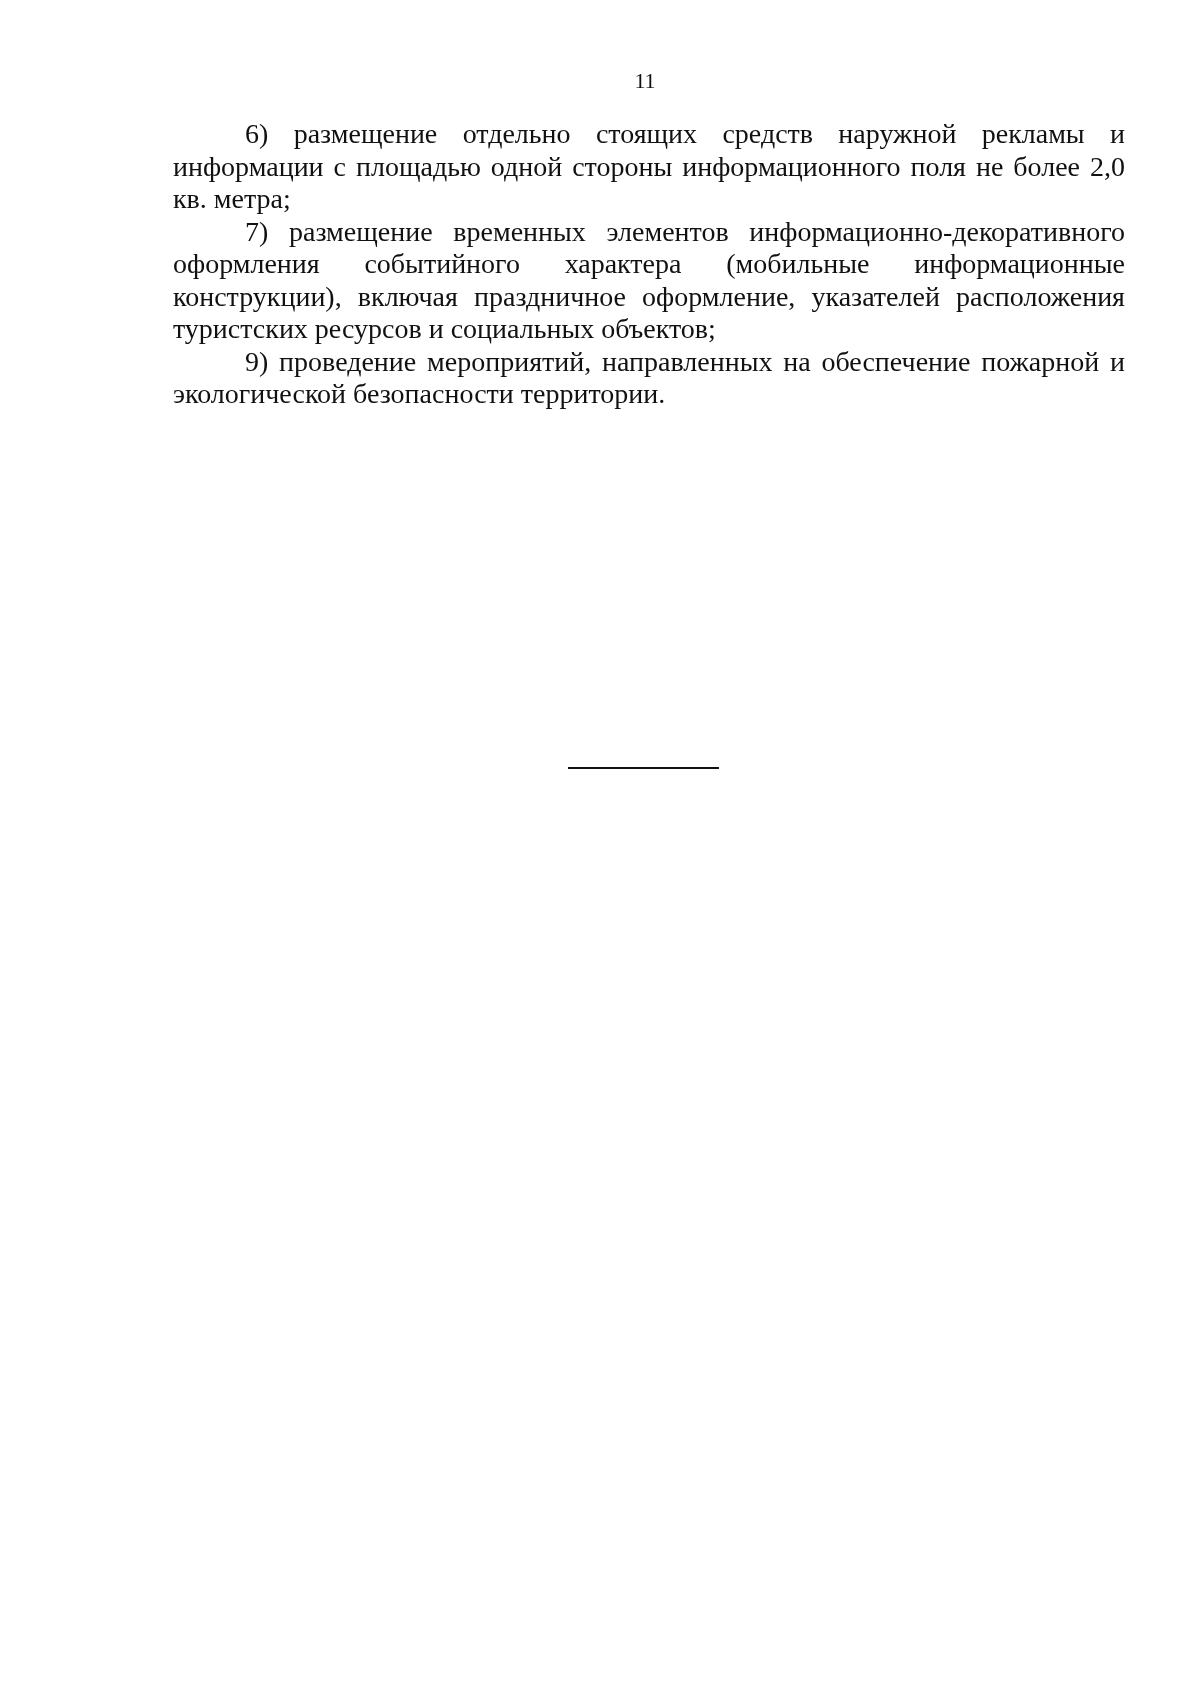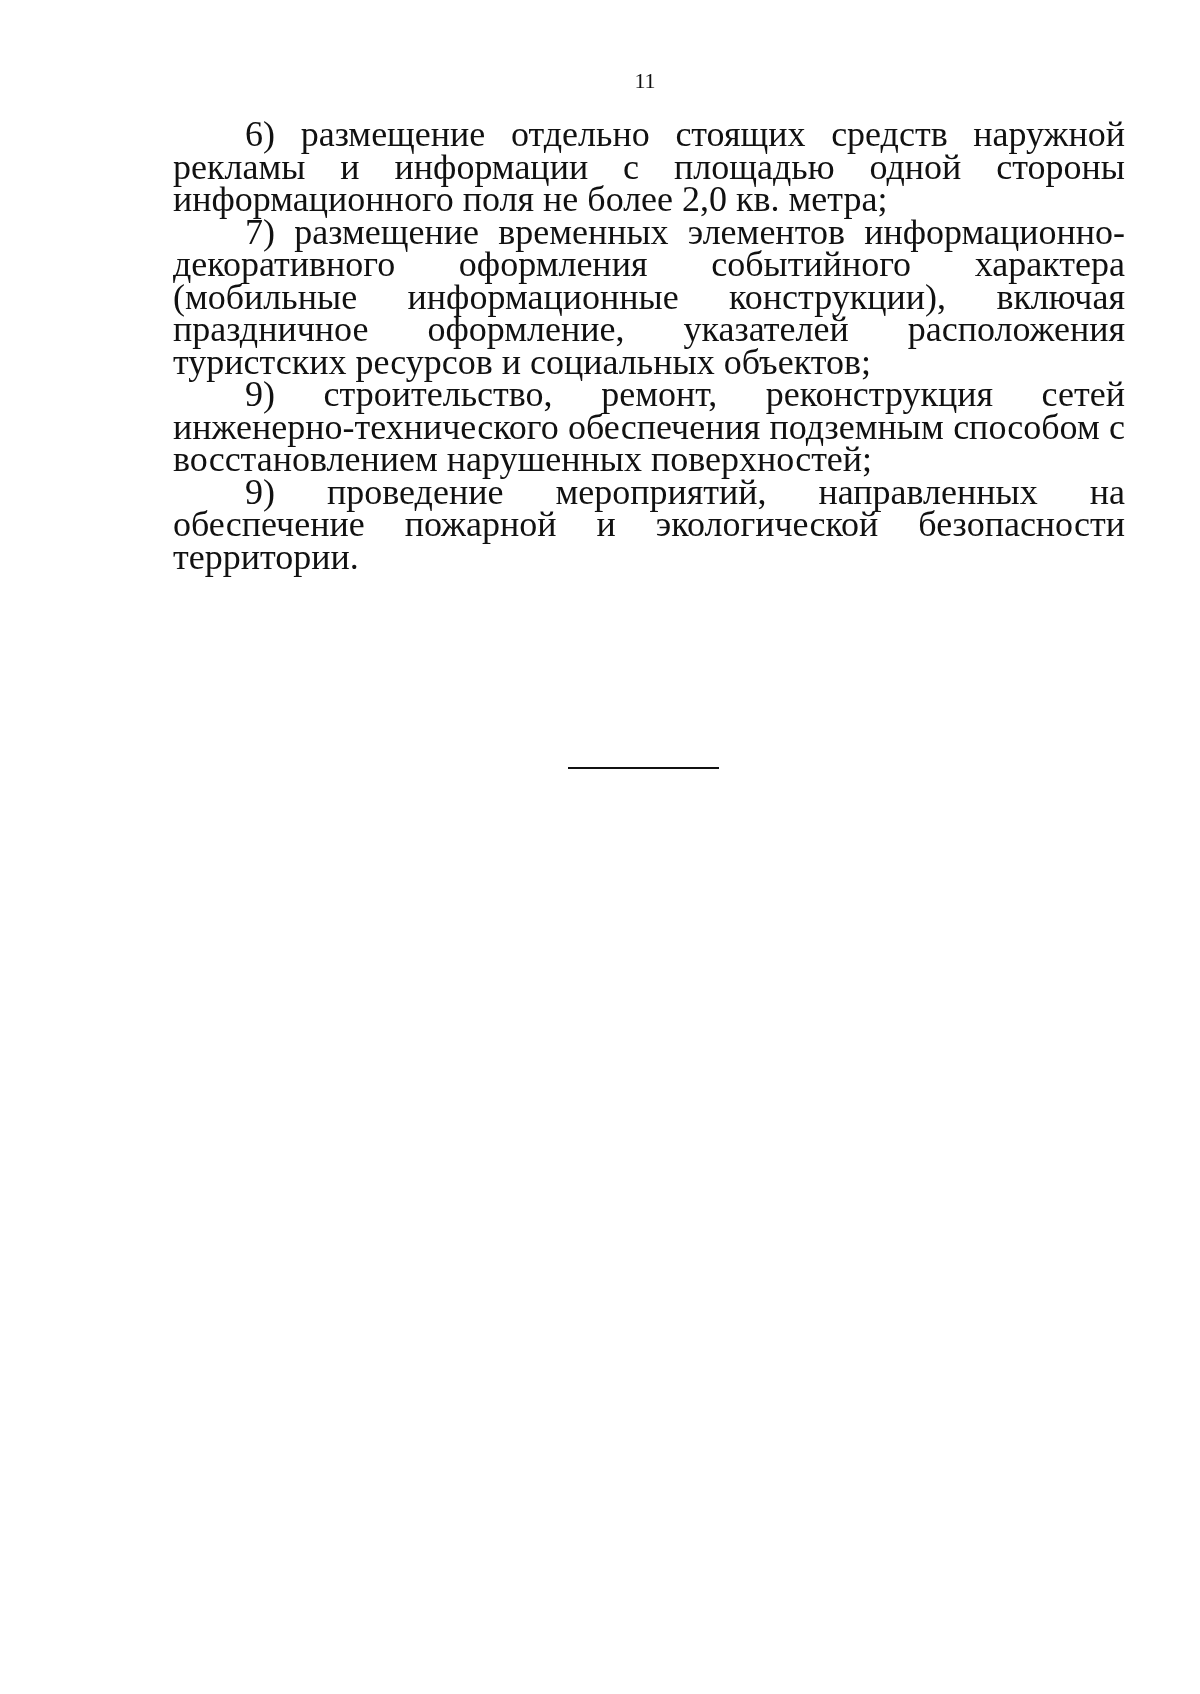--- a/index.html
+++ b/index.html
@@ -1,30 +1,29 @@
 <!DOCTYPE html>
 <html><head>
 <meta charset="utf-8">
 <style>
   html, body { margin: 0; padding: 0; background: #ffffff; }
   body { width: 1200px; height: 1694px; position: relative; overflow: hidden;
          font-family: "Liberation Serif", "DejaVu Serif", serif; color: #111; }
   .page-number { position: absolute; top: 68px; left: 0; width: 1290px; text-align: center;
                  font-size: 22px; }
   .content { position: absolute; top: 118px; left: 173px; width: 952px; }
-  .para { font-size: 36px; line-height: 32.5px; text-align: justify; text-align-last: left;
+  .para { font-size: 28px; line-height: 32.5px; text-align: justify; text-align-last: left;
           margin: 0; text-indent: 72px; }
   .separator { position: absolute; top: 767px; left: 568px; width: 151px; height: 0;
                border-top: 2px solid #111; }
 </style>
 </head>
 <body>
 
 <div class="page-number">11</div>
 
 <div class="content">
   <p class="para"><span>6)</span> <span>размещение отдельно стоящих средств наружной рекламы и информации с площадью одной стороны информационного поля не более 2,0 кв. метра;</span></p>
   <p class="para"><span>7)</span> <span>размещение временных элементов информационно-декоративного оформления событийного характера (мобильные информационные конструкции), включая праздничное оформление, указателей расположения туристских ресурсов и социальных объектов;</span></p>
-  <p class="para"><span>9)</span> <span>строительство, ремонт, реконструкция сетей инженерно-технического обеспечения подземным способом с восстановлением нарушенных поверхностей;</span></p>
   <p class="para"><span>9)</span> <span>проведение мероприятий, направленных на обеспечение пожарной и экологической безопасности территории.</span></p>
 </div>
 
 <div class="separator"></div>
 
 </body></html>

